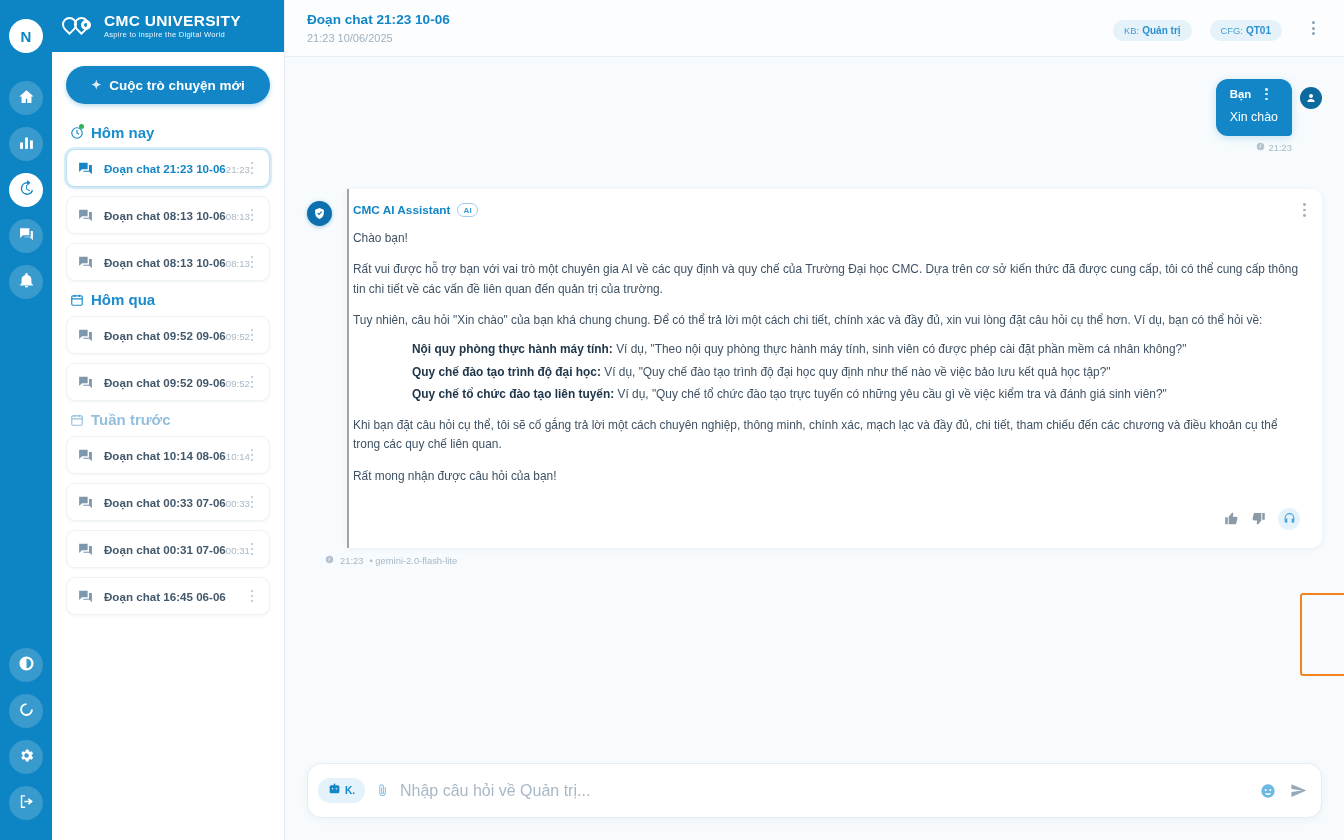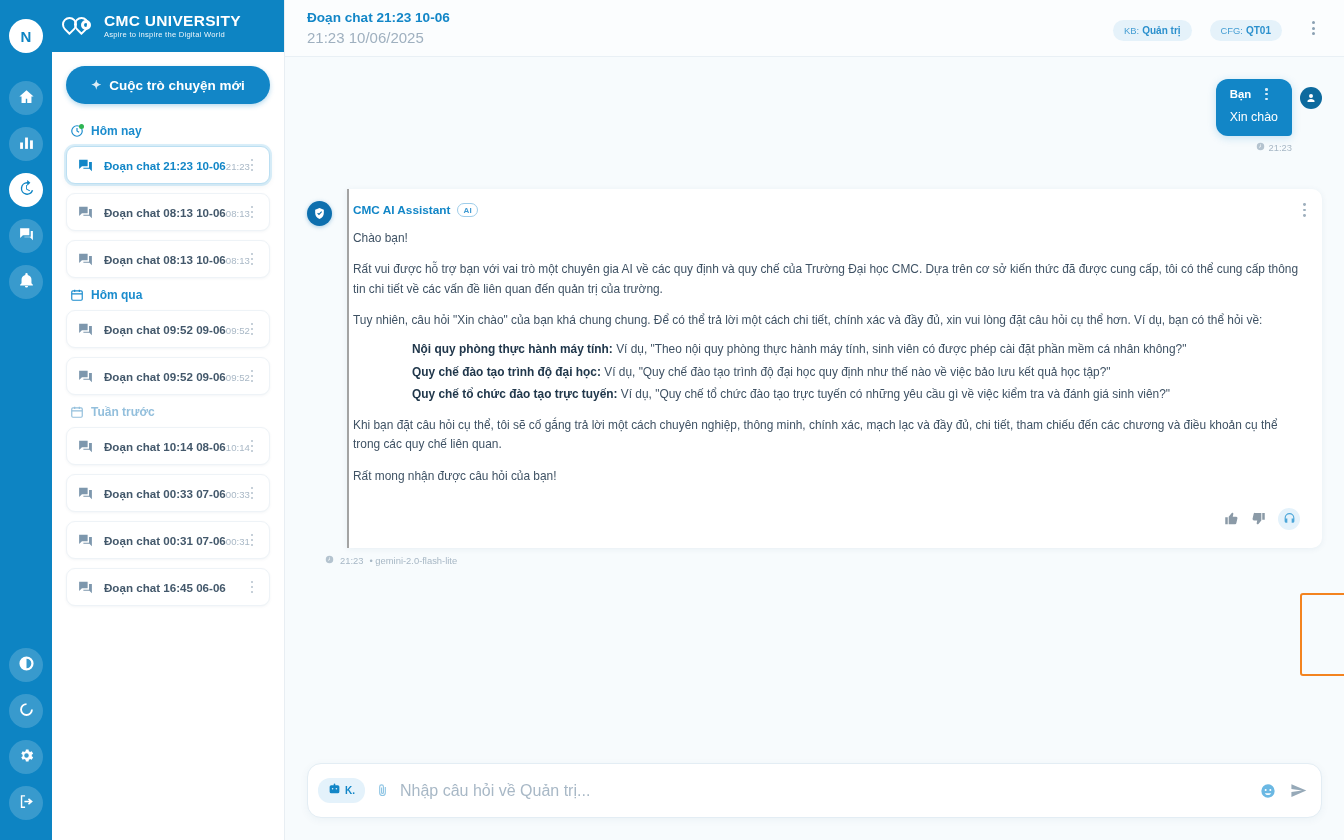--- a/index.html
+++ b/index.html
@@ -65,21 +65,21 @@
     background: #1286c7; color: #fff; font-size: 13.5px; font-weight: 600;
     display: flex; align-items: center; justify-content: center; gap: 8px;
     cursor: pointer; font-family: inherit;
     box-shadow: 0 2px 5px rgba(18,134,199,.30);
   }
   .new-chat .spark { font-size: 12px; opacity: .85; }
 
   .chatlist { flex: 1; overflow: hidden; padding: 0 14px 6px; }
   .group-head {
     display: flex; align-items: center; gap: 7px;
-    font-size: 12px; font-weight: 700; color: #1b8ccd;
+    font-size: 15px; font-weight: 700; color: #1b8ccd;
     margin: 10px 0 8px 4px; position: relative;
   }
   .group-head.muted { color: #93bfdc; }
   .group-head svg { width: 14px; height: 14px; }
   .dot-green {
     position: absolute; left: 9px; top: 0; width: 5px; height: 5px;
     border-radius: 50%; background: #2eb553;
   }
   .chat-item {
     position: relative; background: #fff; border: 1px solid #eef3f7;
@@ -105,21 +105,21 @@
   .kebab i { width: 2.6px; height: 2.6px; border-radius: 50%; background: #b3c1cd; display: block; }
 
   
   .main { flex: 1; display: flex; flex-direction: column; background: #f7fbfd; position: relative; min-width: 0; }
   .topbar {
     height: 57px; background: #fbfdfe; border-bottom: 1px solid #e9f0f5;
     display: flex; align-items: center; padding: 0 18px 0 22px;
   }
   .topbar-left { flex: 1; min-width: 0; }
   .top-title { font-size: 13.6px; font-weight: 700; color: #1286c7; line-height: 1.15; }
-  .top-sub { font-size: 15px; color: #9fb0bf; margin-top: 4px; }
+  .top-sub { font-size: 11px; color: #9fb0bf; margin-top: 4px; }
   .topbar-right { display: flex; align-items: flex-end; gap: 18px; }
   .pill {
     background: #e5f2fa; color: #2b90cd; border-radius: 12px;
     padding: 5px 11px; font-size: 10px; font-weight: 700; cursor: pointer;
     display: flex; align-items: center; gap: 3px; white-space: nowrap;
   }
   .pill .pk { font-weight: 400; opacity: .85; font-size: 9.4px; }
   .top-kebab {
     width: 26px; height: 26px; border-radius: 50%;
     display: flex; flex-direction: column; align-items: center; justify-content: center;
@@ -510,21 +510,21 @@
           <div class="ai-head">
             <span class="ai-name">CMC AI Assistant</span>
             <span class="ai-tag">AI</span>
           </div>
           <div class="p">Chào bạn!</div>
           <div class="p">Rất vui được hỗ trợ bạn với vai trò một chuyên gia AI về các quy định và quy chế của Trường Đại học CMC. Dựa trên cơ sở kiến thức đã được cung cấp, tôi có thể cung cấp thông tin chi tiết về các vấn đề liên quan đến quản trị của trường.</div>
           <div class="p">Tuy nhiên, câu hỏi "Xin chào" của bạn khá chung chung. Để có thể trả lời một cách chi tiết, chính xác và đầy đủ, xin vui lòng đặt câu hỏi cụ thể hơn. Ví dụ, bạn có thể hỏi về:</div>
           <ul class="ai-list" id="ai-bullets">
               <li><b>Nội quy phòng thực hành máy tính:</b><span> Ví dụ, "Theo nội quy phòng thực hành máy tính, sinh viên có được phép cài đặt phần mềm cá nhân không?"</span></li>
               <li><b>Quy chế đào tạo trình độ đại học:</b><span> Ví dụ, "Quy chế đào tạo trình độ đại học quy định như thế nào về việc bảo lưu kết quả học tập?"</span></li>
-              <li><b>Quy chế tổ chức đào tạo trực tuyến:</b><span> Ví dụ, "Quy chế tổ chức đào tạo trực tuyến có những yêu cầu gì về việc kiểm tra và đánh giá sinh viên?"</span></li>
+              <li><b>Quy chế tổ chức đào tạo liên tuyến:</b><span> Ví dụ, "Quy chế tổ chức đào tạo trực tuyến có những yêu cầu gì về việc kiểm tra và đánh giá sinh viên?"</span></li>
             </ul>
           <div class="p">Khi bạn đặt câu hỏi cụ thể, tôi sẽ cố gắng trả lời một cách chuyên nghiệp, thông minh, chính xác, mạch lạc và đầy đủ, chi tiết, tham chiếu đến các chương và điều khoản cụ thể trong các quy chế liên quan.</div>
           <div class="p">Rất mong nhận được câu hỏi của bạn!</div>
           <div class="ai-actions">
             <span class="act">
                 <svg viewBox="0 0 24 24">
                   <path d="M2 10h4v11H2zM21.3 10.3A2 2 0 0 0 19.5 9H14l.9-4.2a1.6 1.6 0 0 0-2.8-1.4L7.5 9v12h10.2a2 2 0 0 0 2-1.6l1.7-7.3a2 2 0 0 0-.1-1.8z"></path>
                 </svg>
               </span>
             <span class="act">

